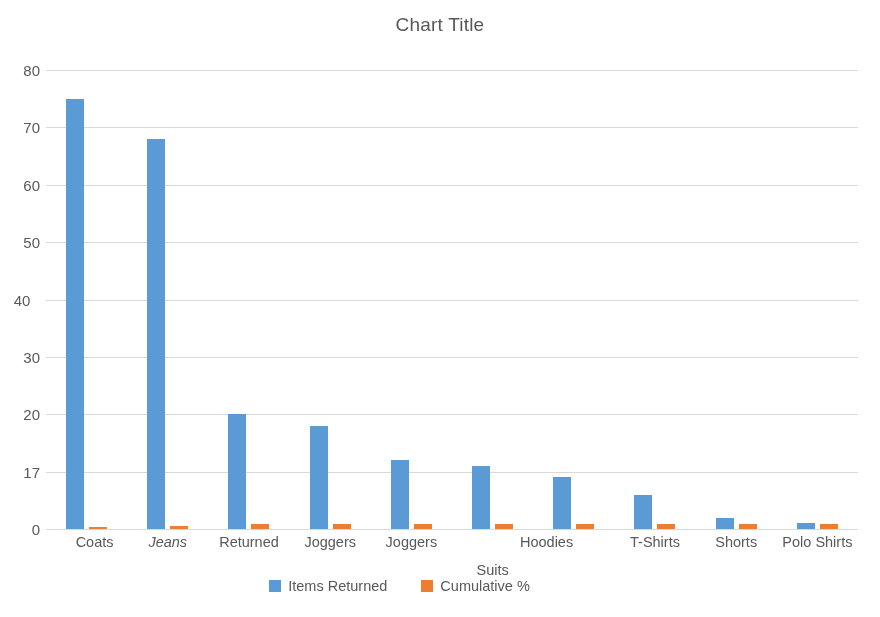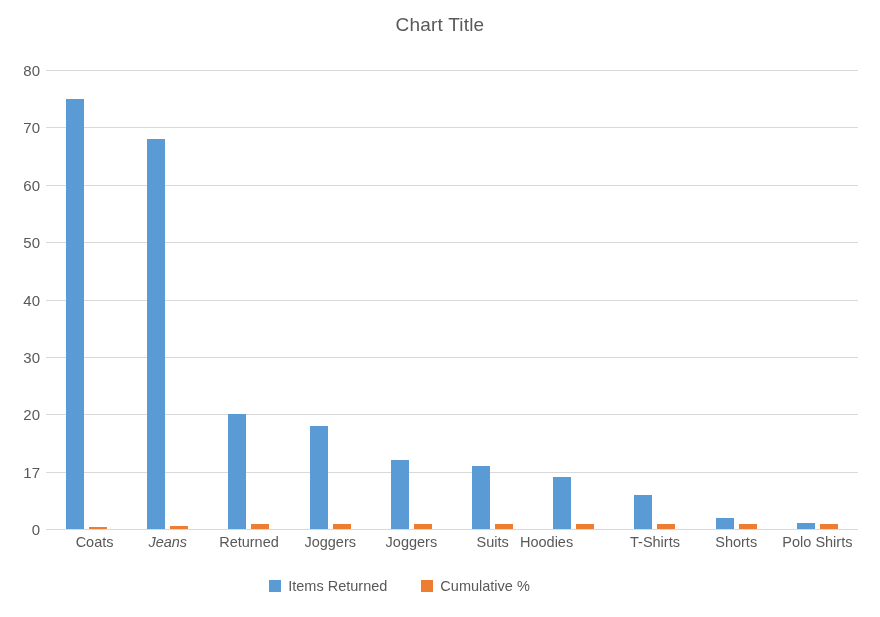--- a/index.html
+++ b/index.html
@@ -130,21 +130,21 @@
 
 <div id="chart-root">
 
   <div id="chart-title">Chart Title</div>
 
   <div id="y-axis">
       <div class="y-tick" style="top: 0px;">80</div>
       <div class="y-tick" style="top: 57.375px;">70</div>
       <div class="y-tick" style="top: 114.75px;">60</div>
       <div class="y-tick" style="top: 172.125px;">50</div>
-      <div class="y-tick" style="top: 229.5px;">40</div>
+      <div class="y-tick" style="top: 229.5px; text-align: center;">40</div>
       <div class="y-tick" style="top: 286.875px;">30</div>
       <div class="y-tick" style="top: 344.25px;">20</div>
       <div class="y-tick" style="top: 401.625px;">17</div>
       <div class="y-tick" style="top: 459px;">0</div>
     </div>
 
   <div id="plot-area">
       <div class="gridline" style="top: 0px;"></div>
       <div class="gridline" style="top: 57.375px;"></div>
       <div class="gridline" style="top: 114.75px;"></div>
@@ -196,21 +196,21 @@
     </div>
 
   <div id="axis-line"></div>
 
   <div id="x-axis">
       <div class="x-tick" style="left: 8px; width: 81.2px;">Coats</div>
       <div class="x-tick" style="left: 81.2px; width: 81.2px; font-style: italic;">Jeans</div>
       <div class="x-tick" style="left: 162.4px; width: 81.2px;">Returned</div>
       <div class="x-tick" style="left: 243.6px; width: 81.2px;">Joggers</div>
       <div class="x-tick" style="left: 324.8px; width: 81.2px;">Joggers</div>
-      <div class="x-tick" style="left: 406px; width: 81.2px;">Suits</div>
+      <div class="x-tick" style="left: 406px; width: 81.2px; margin-top: 28px;">Suits</div>
       <div class="x-tick" style="left: 460px; width: 81.2px;">Hoodies</div>
       <div class="x-tick" style="left: 568.4px; width: 81.2px;">T-Shirts</div>
       <div class="x-tick" style="left: 649.6px; width: 81.2px;">Shorts</div>
       <div class="x-tick" style="left: 730.8px; width: 81.2px;">Polo Shirts</div>
     </div>
 
   <div id="legend">
       <div class="legend-entry">
         <span class="legend-swatch" style="background: rgb(91, 155, 213);"></span>
         <span class="legend-label">Items Returned</span>

